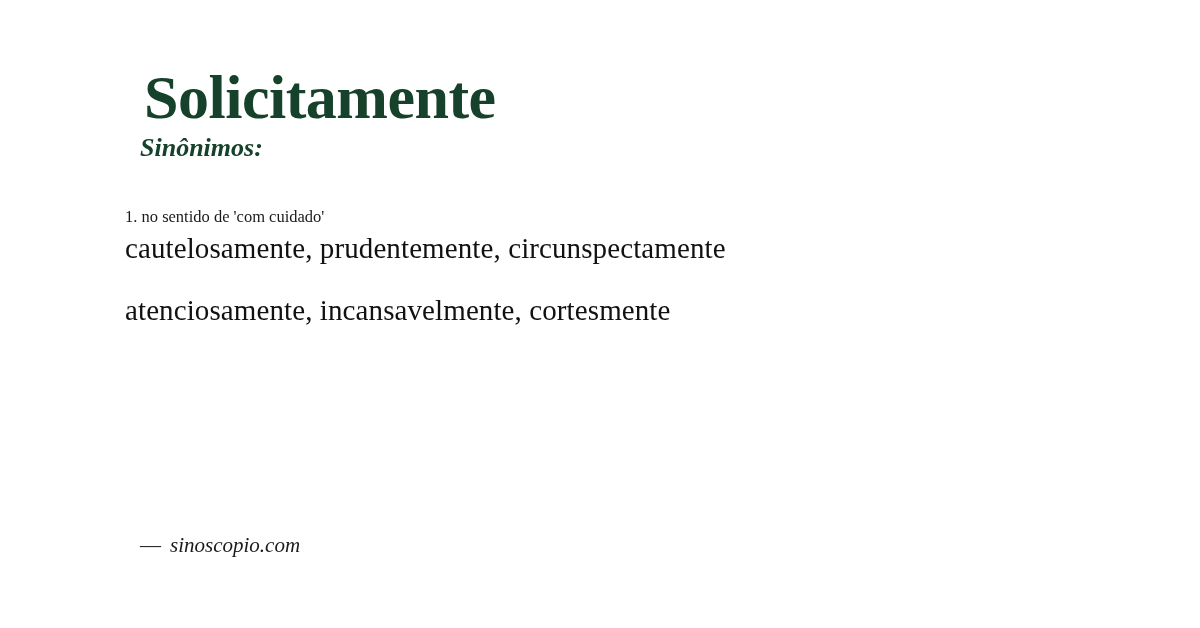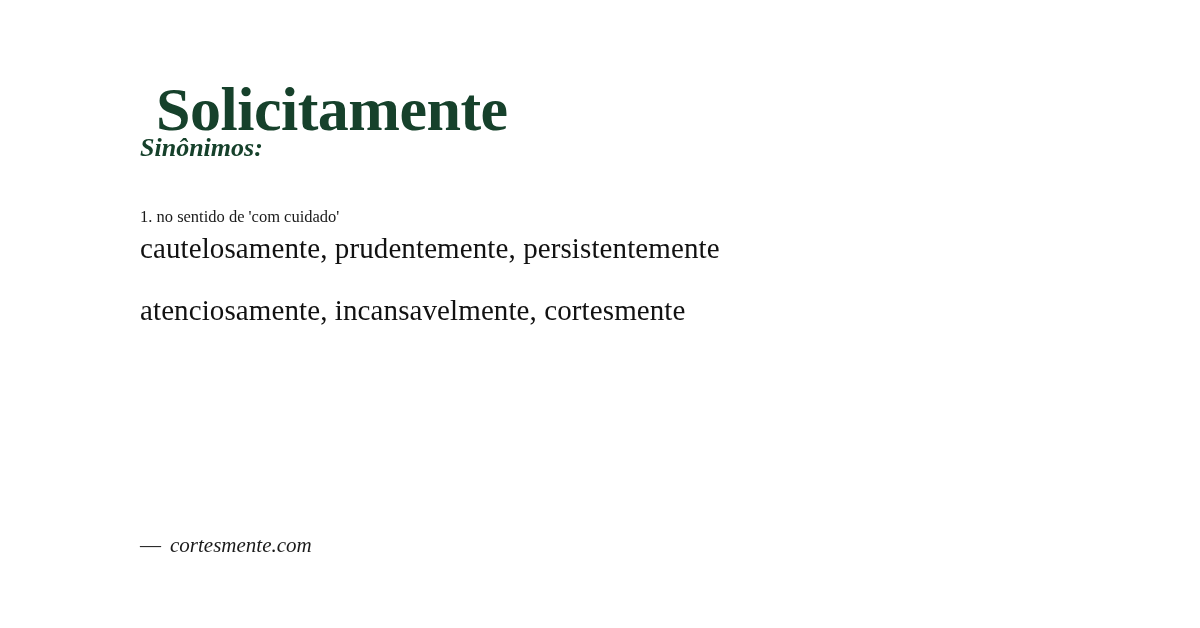--- a/index.html
+++ b/index.html
@@ -24,38 +24,38 @@
   .title {
     position: absolute;
     left: 140px;
     top: 62px;
     font-family: "Liberation Serif", serif;
     font-weight: bold;
     font-size: 62px;
     line-height: 1.0;
     color: #16412b;
     letter-spacing: -0.5px;
-    margin: 16px;
+    margin: 4px;
   }
   .subtitle {
     position: absolute;
     left: 140px;
     top: 132px;
     font-family: "Liberation Serif", serif;
     font-weight: bold;
     font-style: italic;
     font-size: 26px;
     line-height: 1.2;
     color: #16412b;
     margin: 0;
     text-align: right;
   }
   .senses {
     position: absolute;
-    left: 140px;
+    left: 125px;
     top: 205px;
     width: 940px;
   }
   .sense {
     margin-bottom: 26px;
   }
   .sense-label {
     font-family: "Liberation Serif", serif;
     font-size: 16.5px;
     line-height: 1.4;
@@ -92,30 +92,30 @@
 <div class="page">
 
   <h1 class="title">Solicitamente</h1>
 
   <div class="subtitle">Sinônimos:</div>
 
   <div class="senses">
 
     <div class="sense">
       <div class="sense-label">1. no sentido de 'com cuidado'</div>
-      <div class="sense-words">cautelosamente, prudentemente, persistentemente</div>
+      <div class="sense-words">cautelosamente, prudentemente, circunspectamente</div>
     </div>
 
     <div class="sense">
       <div class="sense-words">atenciosamente, incansavelmente, cortesmente</div>
     </div>
 
     <div class="sense">
     </div>
 
   </div>
 
   <div class="footer">
     <span class="footer-dash">—</span>
-    <span class="footer-source">cortesmente.com</span>
+    <span class="footer-source">sinoscopio.com</span>
   </div>
 
 </div>
 
 </body></html>

